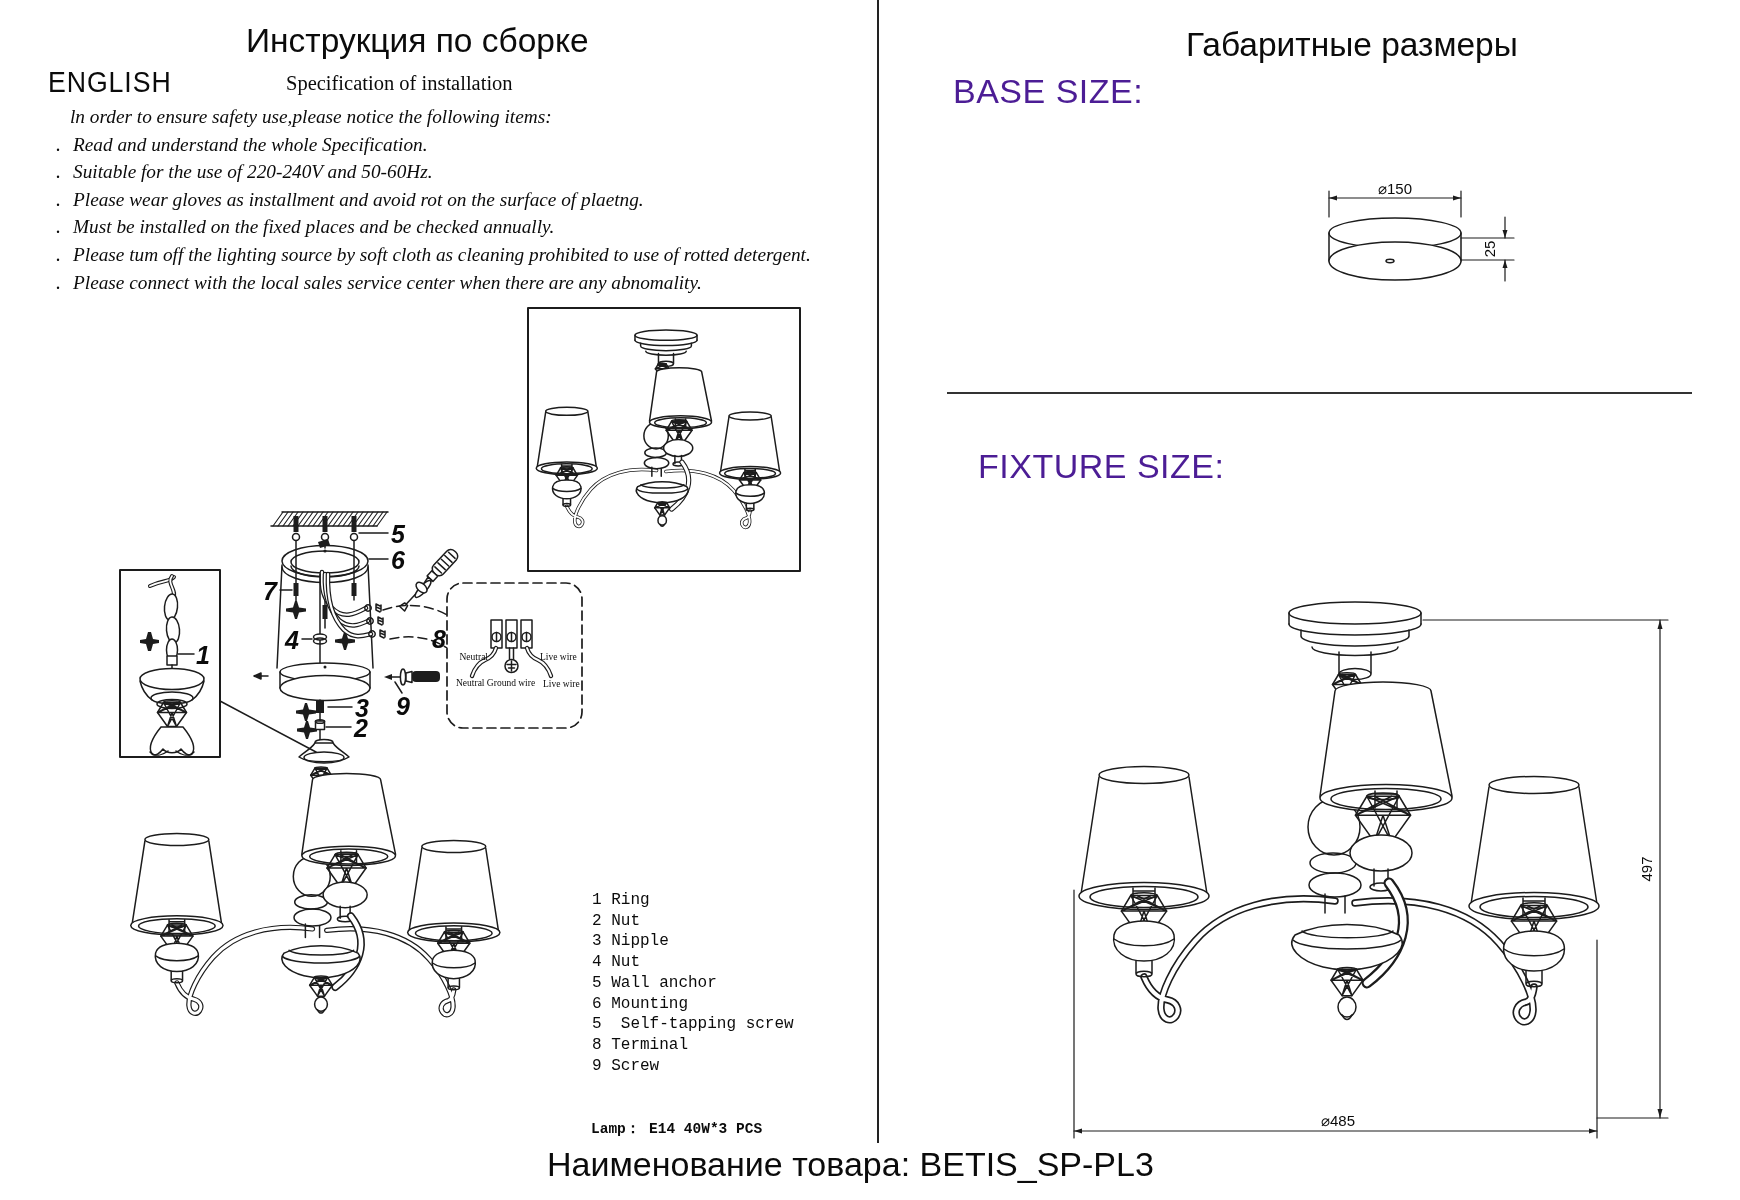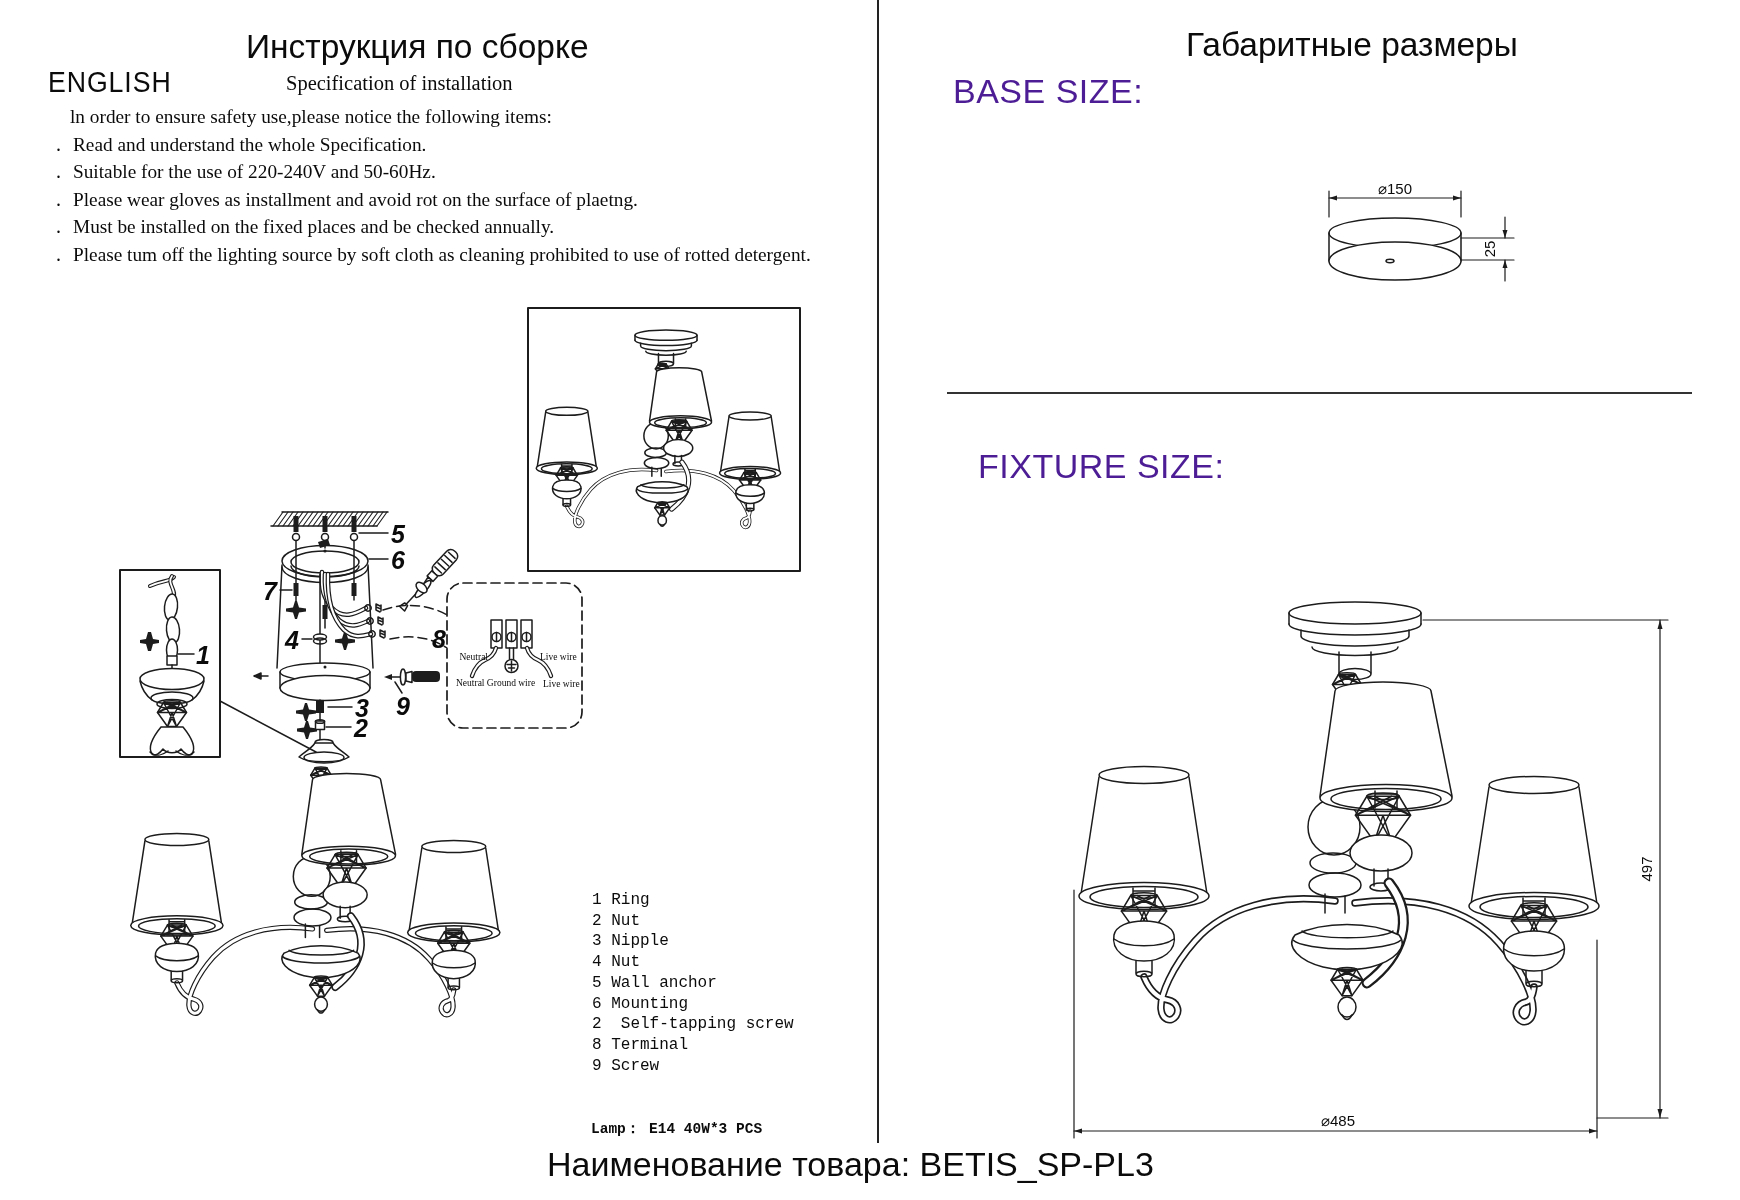--- a/index.html
+++ b/index.html
@@ -3,21 +3,21 @@
 <meta charset="utf-8">
 <style>
   html,body{margin:0;padding:0;}
   body{width:1740px;height:1200px;background:#ffffff;position:relative;overflow:hidden;
        font-family:"Liberation Sans",sans-serif;color:#111;}
   .abs{position:absolute;}
   .title-ru{font-size:33.5px;letter-spacing:0px;color:#0b0b0b;white-space:nowrap;}
   .head-en{font-size:29px;color:#0b0b0b;letter-spacing:1px;transform:scaleX(.92);transform-origin:left top;white-space:nowrap;}
   .spec-head{font-family:"Liberation Serif",serif;font-size:20.5px;color:#0b0b0b;white-space:nowrap;margin-left:16px;}
   .spec{font-family:"Liberation Serif",serif;font-size:19.3px;line-height:26.6px;color:#0b0b0b;}
-  .spec-row{white-space:nowrap;}
+  .spec-row{white-space:nowrap;font-style:italic;}
   .spec-row .blt{display:inline-block;width:17px;font-size:20px;}
   .spec-row.intro{padding-left:14px;}
   .parts{font-family:"Liberation Mono",monospace;font-size:16px;line-height:20.7px;color:#0b0b0b;}
   .parts div{white-space:pre;}
   .lamp{font-family:"Liberation Mono",monospace;font-size:14.5px;font-weight:bold;color:#0b0b0b;white-space:pre;}
   .size-head{font-size:34px;color:#4c1d95;letter-spacing:.5px;white-space:nowrap;}
   .footer-caption{font-size:34px;color:#0b0b0b;white-space:nowrap;}
   .vline{background:#222;}
   .hline{background:#333;}
   svg{position:absolute;overflow:visible;}
@@ -109,41 +109,42 @@
       <path class="fill" d="M -10 -1.5 L -3 -2.5 L -1 -9 L 1 -9 L 3 -2.5 L 10 -1.5 L 10 1.5 L 3 2.5 L 1 9 L -1 9 L -3 2.5 L -10 1.5 Z"></path>
     </g>
 
     <g id="tscrew">
       <circle class="ln" cx="0" cy="0" r="3.2"></circle>
       <path class="ln" d="M 8 -4 L 12 -2 M 8 -1 L 13 1 M 8 2 L 12 4 M 8 -4 L 8 2 M 13 -3 L 13 3"></path>
     </g>
   </defs>
 </svg>
 
-<div class="abs title-ru" style="left:246px;top:28px;">Инструкция по сборке</div>
+<div class="abs title-ru" style="left:246px;top:22px;">Инструкция по сборке</div>
 <div class="abs head-en" style="left:48px;top:66px;">ENGLISH</div>
 <div class="abs spec-head" style="left:270px;top:72px;">Specification of installation</div>
 
 <div class="abs spec" style="left:56px;top:104px;">
   <div class="spec-row intro">ln order to ensure safety use,please notice the following items:</div>
   <div class="spec-row"><span class="blt">.</span><span>Read and understand the whole Specification.</span></div>
   <div class="spec-row"><span class="blt">.</span><span>Suitable for the use of 220-240V and 50-60Hz.</span></div>
   <div class="spec-row"><span class="blt">.</span><span>Please wear gloves as installment and avoid rot on the surface of plaetng.</span></div>
   <div class="spec-row"><span class="blt">.</span><span>Must be installed on the fixed places and be checked annually.</span></div>
   <div class="spec-row"><span class="blt">.</span><span>Please tum off the lighting source by soft cloth as cleaning prohibited to use of rotted detergent.</span></div>
+  <div class="spec-row"><span class="blt">.</span><span>Please connect with the local sales service center when there are any abnomality.</span></div>
 </div>
 
 <div class="abs parts" style="left:592px;top:890px;">
   <div>1 Ring</div>
   <div>2 Nut</div>
   <div>3 Nipple</div>
   <div>4 Nut</div>
   <div>5 Wall anchor</div>
   <div>6 Mounting</div>
-  <div>2  Self-tapping screw</div>
+  <div>5  Self-tapping screw</div>
   <div>8 Terminal</div>
   <div>9 Screw</div>
 </div>
 
 <div class="abs lamp" style="left:591px;top:1119px;">Lamp： E14 40W*3 PCS</div>
 
 <div class="abs vline" style="left:877px;top:0;width:2px;height:1143px;"></div>
 <div class="abs hline" style="left:947px;top:392px;width:745px;height:2px;"></div>
 
 <div class="abs title-ru" style="left:1186px;top:26px;">Габаритные размеры</div>

